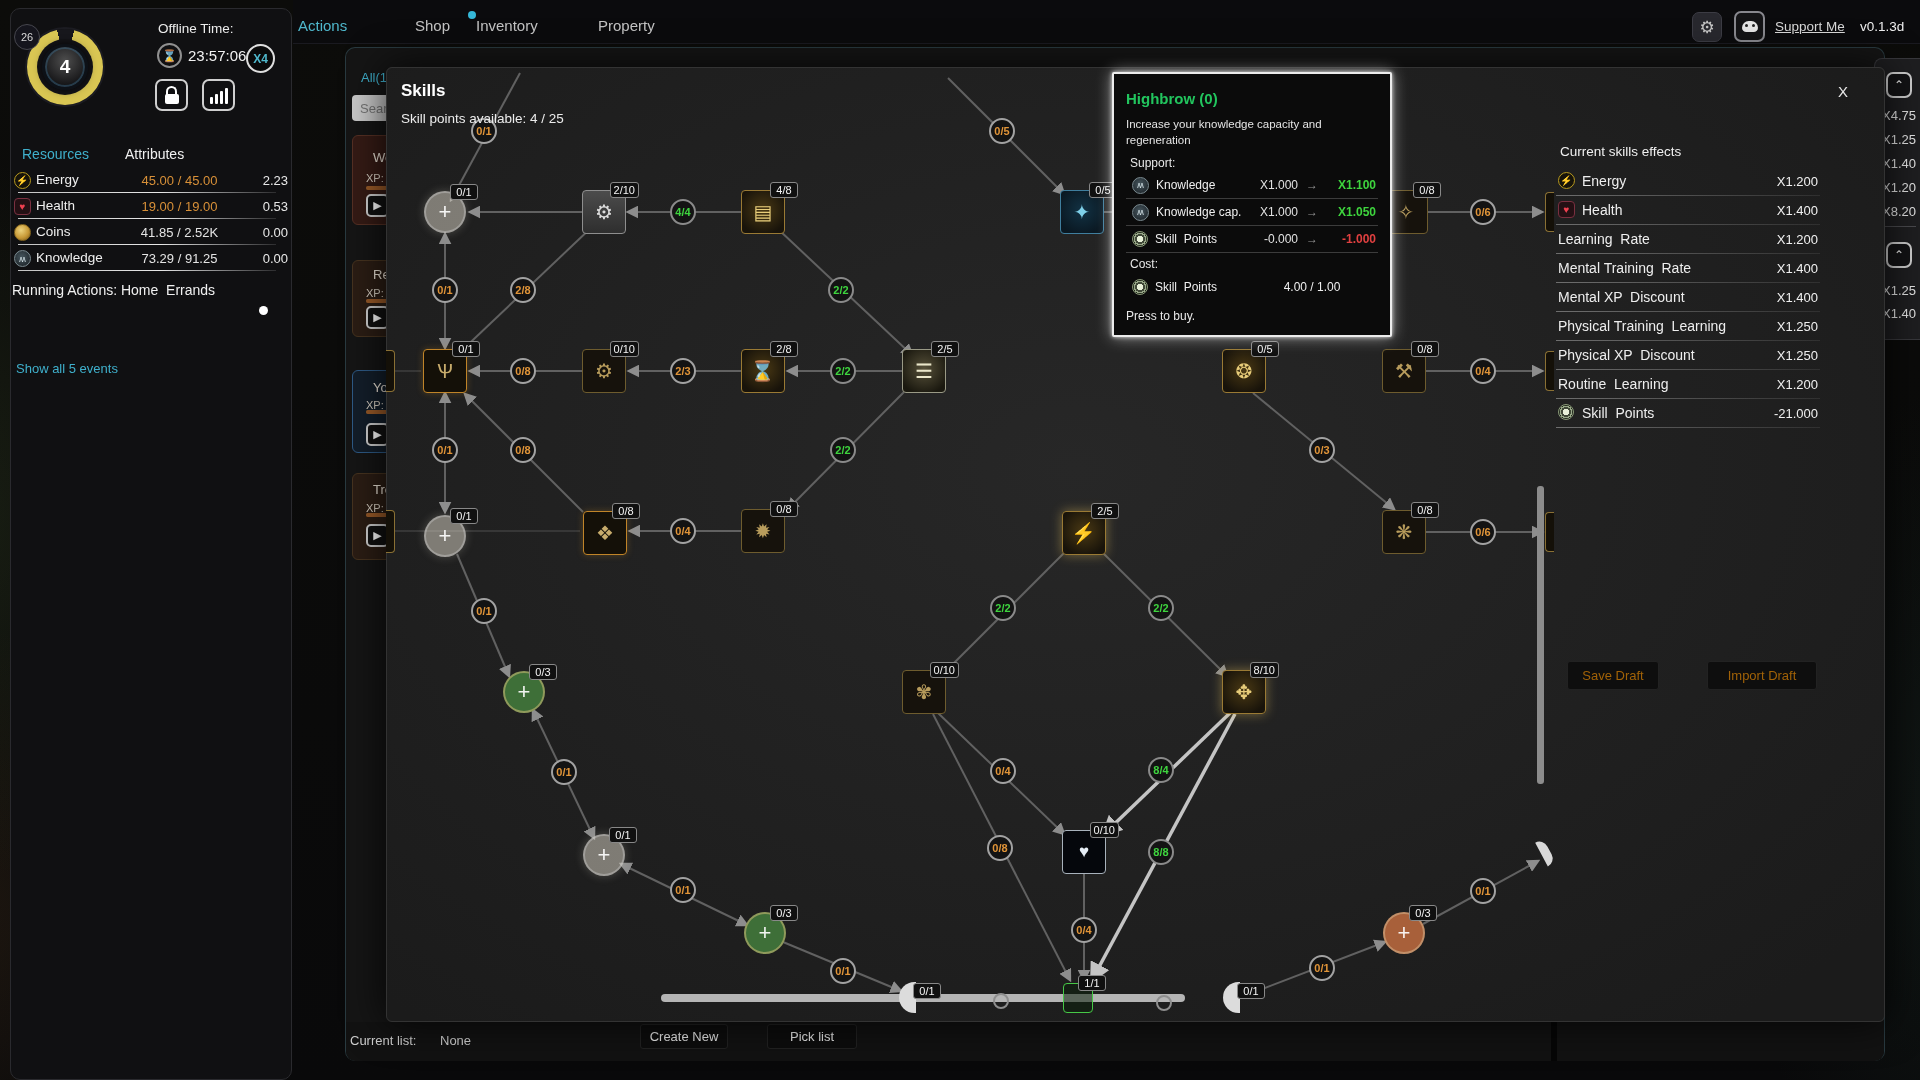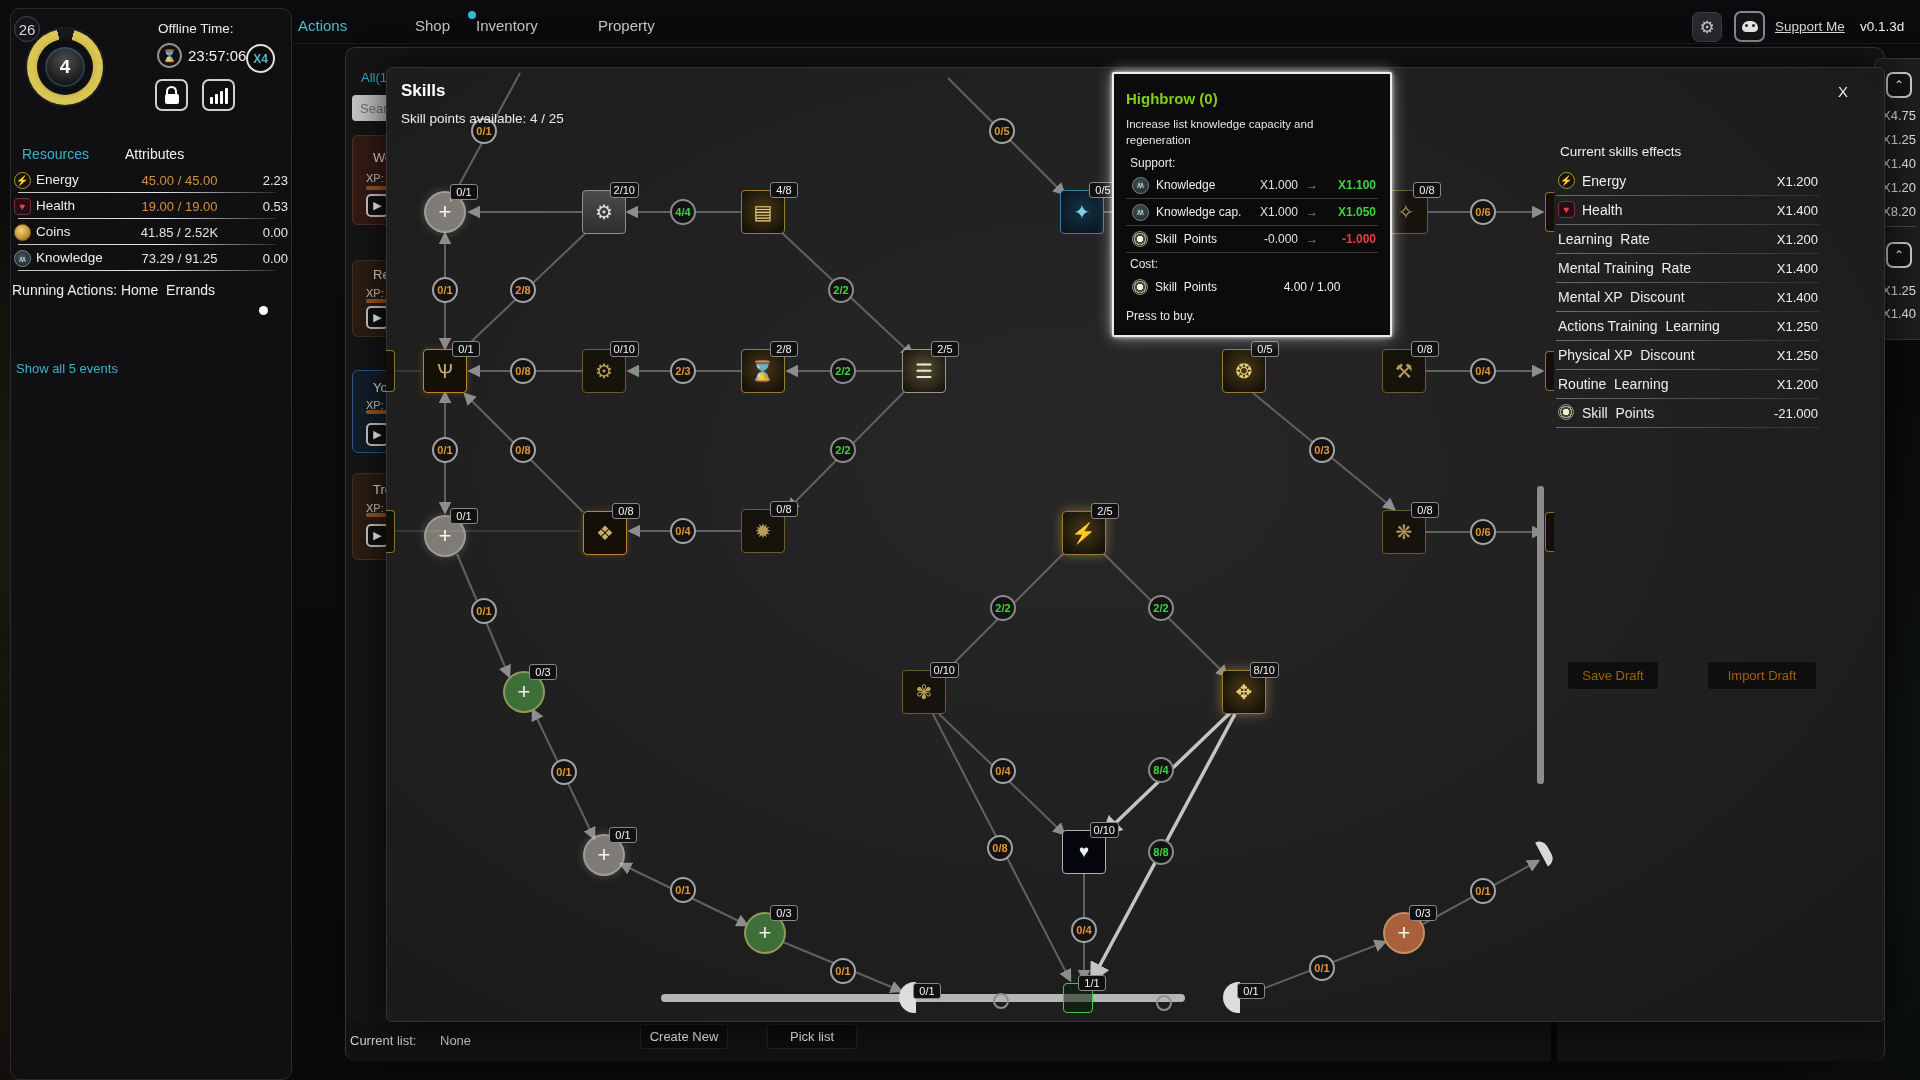--- a/index.html
+++ b/index.html
@@ -50,22 +50,22 @@
 
 .leftpanel-bg{position:absolute;left:10px;top:8px;width:282px;height:1072px;background:rgba(17,17,19,.97);
   border:1px solid #2a2a2e;border-radius:10px}
 .ring{position:absolute;left:27px;top:29px;width:76px;height:76px;border-radius:50%;
   background:conic-gradient(from 14deg,#d9c653 0 334deg,#17171c 334deg 360deg);box-shadow:0 0 0 2px #1c1c22}
 .ring-hole{position:absolute;left:10px;top:10px;width:56px;height:56px;border-radius:50%;background:#141418}
 .ring-core{position:absolute;left:42px;top:44px;width:46px;height:46px;border-radius:50%;
   background:radial-gradient(circle at 50% 35%, #4e4e4e, #161618 72%);
   border:3px solid #0d1117;box-shadow:inset 0 0 0 2px rgba(70,130,170,.35), 0 0 8px rgba(0,0,0,.8);
   display:flex;align-items:center;justify-content:center;font-size:19px;font-weight:bold;color:#fff}
-.lvl-badge{position:absolute;left:14px;top:16px;width:26px;height:26px;border-radius:50%;background:#15151d;
-  border:1px solid #46464e;display:flex;align-items:center;justify-content:center;font-size:15px;color:#d8d8d8}
+.lvl-badge{position:absolute;left:14px;top:24px;width:26px;height:26px;border-radius:50%;background:#15151d;
+  border:1px solid #46464e;display:flex;align-items:center;justify-content:center;font-size:11px;color:#d8d8d8}
 .offline-label{position:absolute;left:158px;top:21px;font-size:13.5px;color:#ececec}
 .hourglass-ic{position:absolute;left:157px;top:43px;width:25px;height:25px;border-radius:50%;border:2px solid #909090;
   display:flex;align-items:center;justify-content:center;font-size:12px;color:#cfcfcf}
 .offline-time{position:absolute;left:188px;top:47px;font-size:15px;color:#f2f2f2}
 .x4-badge{position:absolute;left:246px;top:44px;width:29px;height:29px;border-radius:50%;border:2px solid #dedede;
   background:#0a0a0a;display:flex;align-items:center;justify-content:center;font-size:12px;font-weight:bold;color:#4fb8cc;cursor:pointer}
 .sq-btn{position:absolute;width:33px;height:32px;border:2px solid #cfcfcf;border-radius:7px;background:#101012;
   display:flex;align-items:center;justify-content:center;cursor:pointer}
 .lock-shackle{width:11px;height:9px;border:2.5px solid #fff;border-bottom:none;border-radius:6px 6px 0 0}
 .lock-body{width:14px;height:10px;background:#fff;border-radius:2px;margin-top:-1px}
@@ -149,21 +149,21 @@
 
 .sliver-bg{position:absolute;left:1874px;top:58px;width:46px;height:282px;background:#1e1e20;border:1px solid #38383c;border-right:none;border-radius:8px 0 0 8px}
 .chev-btn{position:absolute;left:1886px;width:26px;height:26px;border:2px solid #cfcfcf;border-radius:7px;background:#131315;
   color:#e8e8e8;font-size:12px;display:flex;align-items:center;justify-content:center;cursor:pointer}
 .sliver-val{position:absolute;left:1874px;width:42px;text-align:right;font-size:13px;color:#e4e4e4}
 .sliver-div{position:absolute;left:1880px;top:226px;width:36px;height:1px;background:#4a4a4e}
 
 
 .tooltip{position:absolute;left:1112px;top:72px;width:280px;background:#0b0b0b;border:2px solid #ececec;border-radius:2px;
   box-shadow:0 0 16px rgba(255,255,255,.55), 0 0 4px rgba(255,255,255,.8);padding:16px 12px 12px 12px;z-index:60}
-.tt-title{font-size:15px;font-weight:bold;color:#84cc16;margin-bottom:9px}
+.tt-title{font-size:15px;font-weight:bold;color:#22c55e;margin-bottom:9px}
 .tt-desc{font-size:11.5px;line-height:1.4;color:#e4e4e4;margin-bottom:8px;width:240px}
 .tt-sec{font-size:12px;color:#e8e8e8;margin:4px 0 2px 4px}
 .tt-row{display:flex;align-items:center;height:27px;border-bottom:1px solid #3c3c3c;padding:0 2px 0 6px}
 .tt-row.nob{border-bottom:none}
 .tt-name{flex:1;font-size:12px;color:#efefef;margin-left:7px;white-space:pre}
 .tt-v1{width:50px;text-align:right;font-size:12px;color:#e2e2e2}
 .tt-arrow{width:28px;text-align:center;color:#9a9a9a;font-size:12px}
 .tt-v2{width:50px;text-align:right;font-size:12px;font-weight:bold}
 .tt-v2.green{color:#3ed43e}.tt-v2.red{color:#e04040}
 .tt-cost-val{width:128px;text-align:center;font-size:12px;color:#efefef}
@@ -541,21 +541,21 @@
           <span class="f-name noic" style="white-space: pre;">Mental Training  Rate</span>
           <span class="f-val">X1.400</span>
         </div>
         <div class="fx-sep" style="top:282px"></div>
         <div class="fx-row" style="top:283px">
           <span class="f-name noic" style="white-space: pre;">Mental XP  Discount</span>
           <span class="f-val">X1.400</span>
         </div>
         <div class="fx-sep" style="top:311px"></div>
         <div class="fx-row" style="top:312px">
-          <span class="f-name noic" style="white-space: pre;">Actions Training  Learning</span>
+          <span class="f-name noic" style="white-space: pre;">Physical Training  Learning</span>
           <span class="f-val">X1.250</span>
         </div>
         <div class="fx-sep" style="top:340px"></div>
         <div class="fx-row" style="top:341px">
           <span class="f-name noic" style="white-space: pre;">Physical XP  Discount</span>
           <span class="f-val">X1.250</span>
         </div>
         <div class="fx-sep" style="top:369px"></div>
         <div class="fx-row" style="top:370px">
           <span class="f-name noic" style="white-space: pre;">Routine  Learning</span>
@@ -568,21 +568,21 @@
           <span class="f-val">-21.000</span>
         </div>
         <div class="fx-sep" style="top:427px"></div>
       </div>
     <div class="draft-btn" style="left:1567px;top:661px;width:92px">Save  Draft</div>
     <div class="draft-btn" style="left:1707px;top:661px;width:110px">Import  Draft</div>
   </div>
 
   <div class="tooltip">
     <div class="tt-title">Highbrow (0)</div>
-    <div class="tt-desc">Increase list knowledge capacity and regeneration</div>
+    <div class="tt-desc">Increase your knowledge capacity and regeneration</div>
     <div class="tt-sec">Support:</div>
     <div id="tt-effects">
         <div class="tt-row">
           <span class="ic ic-knowledge">ʍ</span>
           <span class="tt-name">Knowledge</span>
           <span class="tt-v1">X1.000</span>
           <span class="tt-arrow">→</span>
           <span class="tt-v2 green">X1.100</span>
         </div>
         <div class="tt-row">

